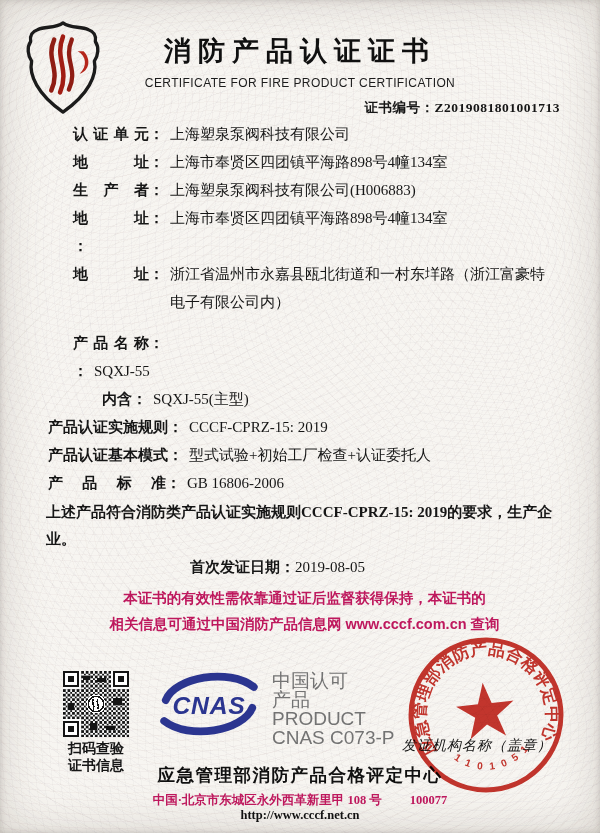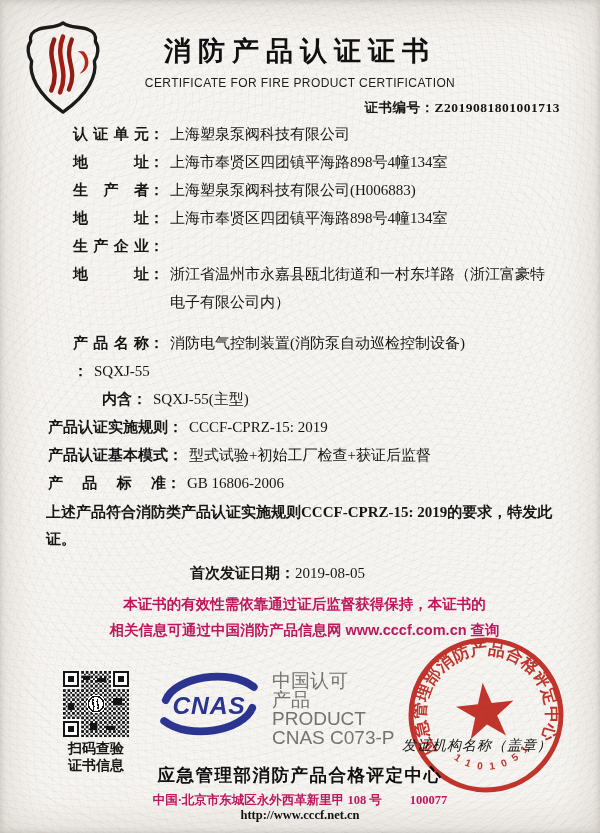--- a/index.html
+++ b/index.html
@@ -47,21 +47,21 @@
   .row .val{max-width:386px;}
   .subrow{padding-left:57px;}
   .subrow .lbl{font-weight:bold;}
   .subrow .colon{font-weight:bold;padding-right:6px;}
   .gap{height:13px;}
   .rulerow{padding-left:3px;}
   .rulerow .lbl2{font-weight:bold;}
   .rulerow .lbl2.spread{display:inline-block;width:118px;text-align-last:justify;}
   .rulerow .colon{font-weight:bold;padding-right:6px;}
   .statement{padding-left:1px;font-weight:bold;line-height:27px;margin-top:2px;}
-  .firstissue{margin-left:145px;margin-top:6px;}
+  .firstissue{margin-left:145px;margin-top:0;}
   .firstissue .lbl3,.issuerow .lbl3{font-weight:bold;}
   .issuerow{margin-left:32px;}
   .issuerow .validlbl{margin-left:20px;}
   .notes{
     margin-top:4px;text-align:center;
     font-family:"Liberation Sans","DejaVu Sans",sans-serif;
     font-weight:bold;font-size:14.5px;line-height:26px;color:#be185d;
   }
   
   .qr{left:63px;top:671px;width:66px;height:66px;z-index:2;}
@@ -129,53 +129,51 @@
       <span class="lbl">生产者</span>
         <span class="colon">：</span>
         <span class="val">上海塑泉泵阀科技有限公司(H006883)</span>
     </div>
     <div class="row">
       <span class="lbl">地址</span>
         <span class="colon">：</span>
         <span class="val">上海市奉贤区四团镇平海路898号4幢134室</span>
     </div>
     <div class="row">
-      <span class="lbl">生产企业</span>
         <span class="colon">：</span>
     </div>
     <div class="row">
       <span class="lbl">地址</span>
         <span class="colon">：</span>
         <span class="val">浙江省温州市永嘉县瓯北街道和一村东垟路（浙江富豪特电子有限公司内）</span>
     </div>
     <div class="gap"></div>
     <div class="row">
       <span class="lbl">产品名称</span>
         <span class="colon">：</span>
-        <span class="val">消防电气控制装置(消防泵自动巡检控制设备)</span>
     </div>
     <div class="row">
         <span class="colon">：</span>
         <span class="val">SQXJ-55</span>
     </div>
     <div class="subrow">
       <span class="lbl">内含</span><span class="colon">：</span><span>SQXJ-55(主型)</span>
     </div>
 
     <div class="rulerow">
       <span class="lbl2">产品认证实施规则</span><span class="colon">：</span><span>CCCF-CPRZ-15: 2019</span>
     </div>
     <div class="rulerow">
-      <span class="lbl2">产品认证基本模式</span><span class="colon">：</span><span>型式试验+初始工厂检查+获证后监督</span>
+      <span class="lbl2">产品认证基本模式</span><span class="colon">：</span><span>型式试验+初始工厂检查+认证委托人</span>
     </div>
     <div class="rulerow">
       <span class="lbl2 spread">产品标准</span><span class="colon">：</span><span>GB 16806-2006</span>
     </div>
 
-    <div class="statement">上述产品符合消防类产品认证实施规则CCCF-CPRZ-15: 2019的要求，特发此证。</div>
+    <div class="statement">上述产品符合消防类产品认证实施规则CCCF-CPRZ-15: 2019的要求，生产企业。</div>
 
     <div class="firstissue">
       <span class="lbl3">首次发证日期</span><span class="lbl3 colon">：</span><span>2019-08-05</span>
     </div>
 
     <div class="notes">
       <div>本证书的有效性需依靠通过证后监督获得保持，本证书的</div>
       <div>相关信息可通过中国消防产品信息网 www.cccf.com.cn 查询</div>
     </div>
   </div>

